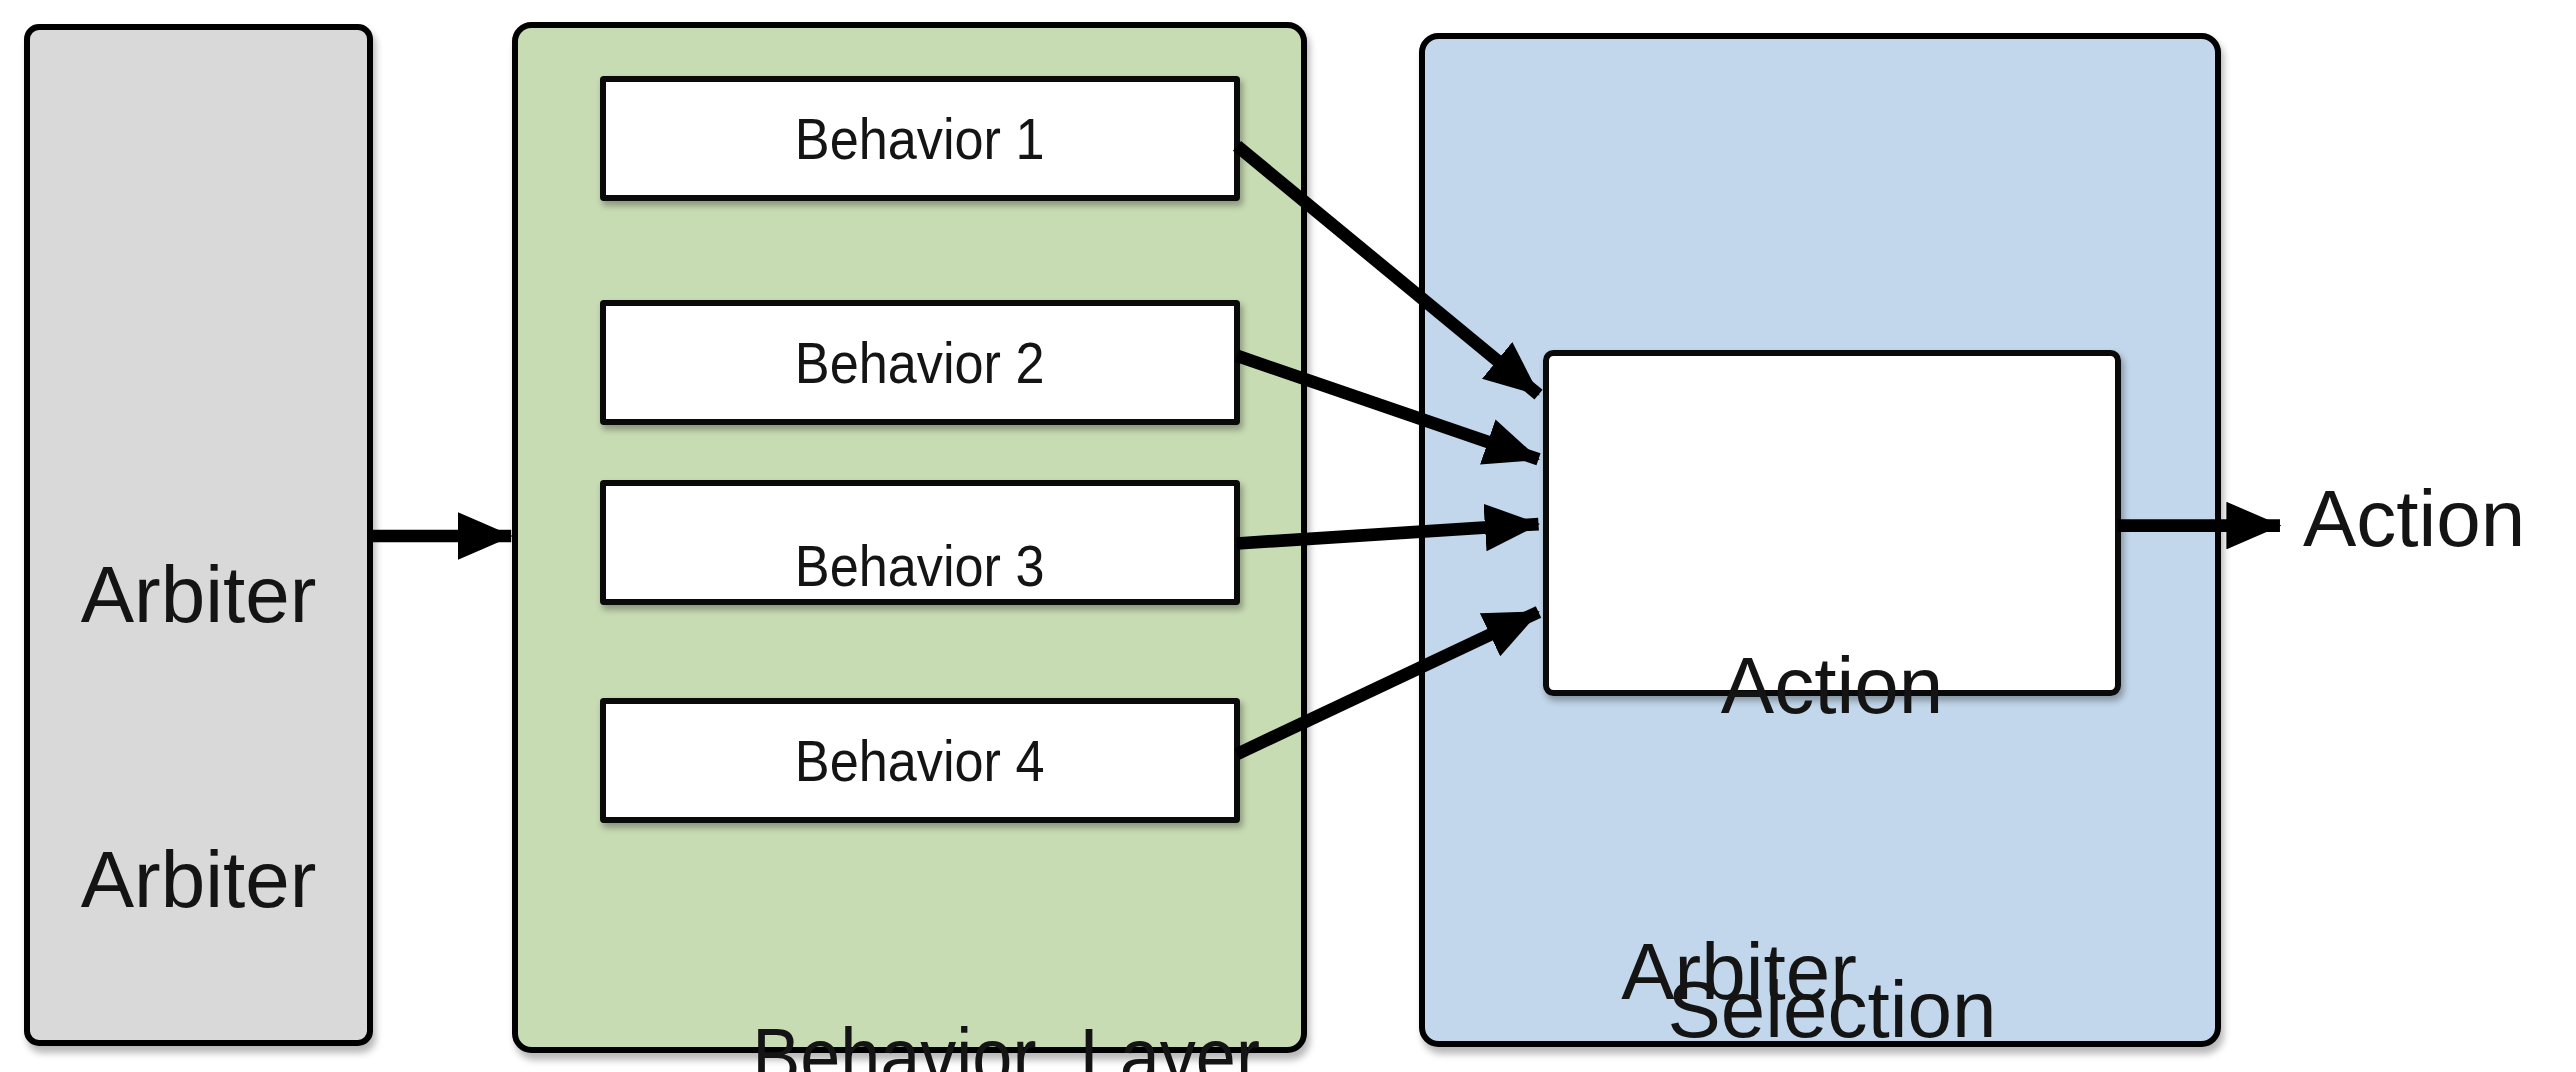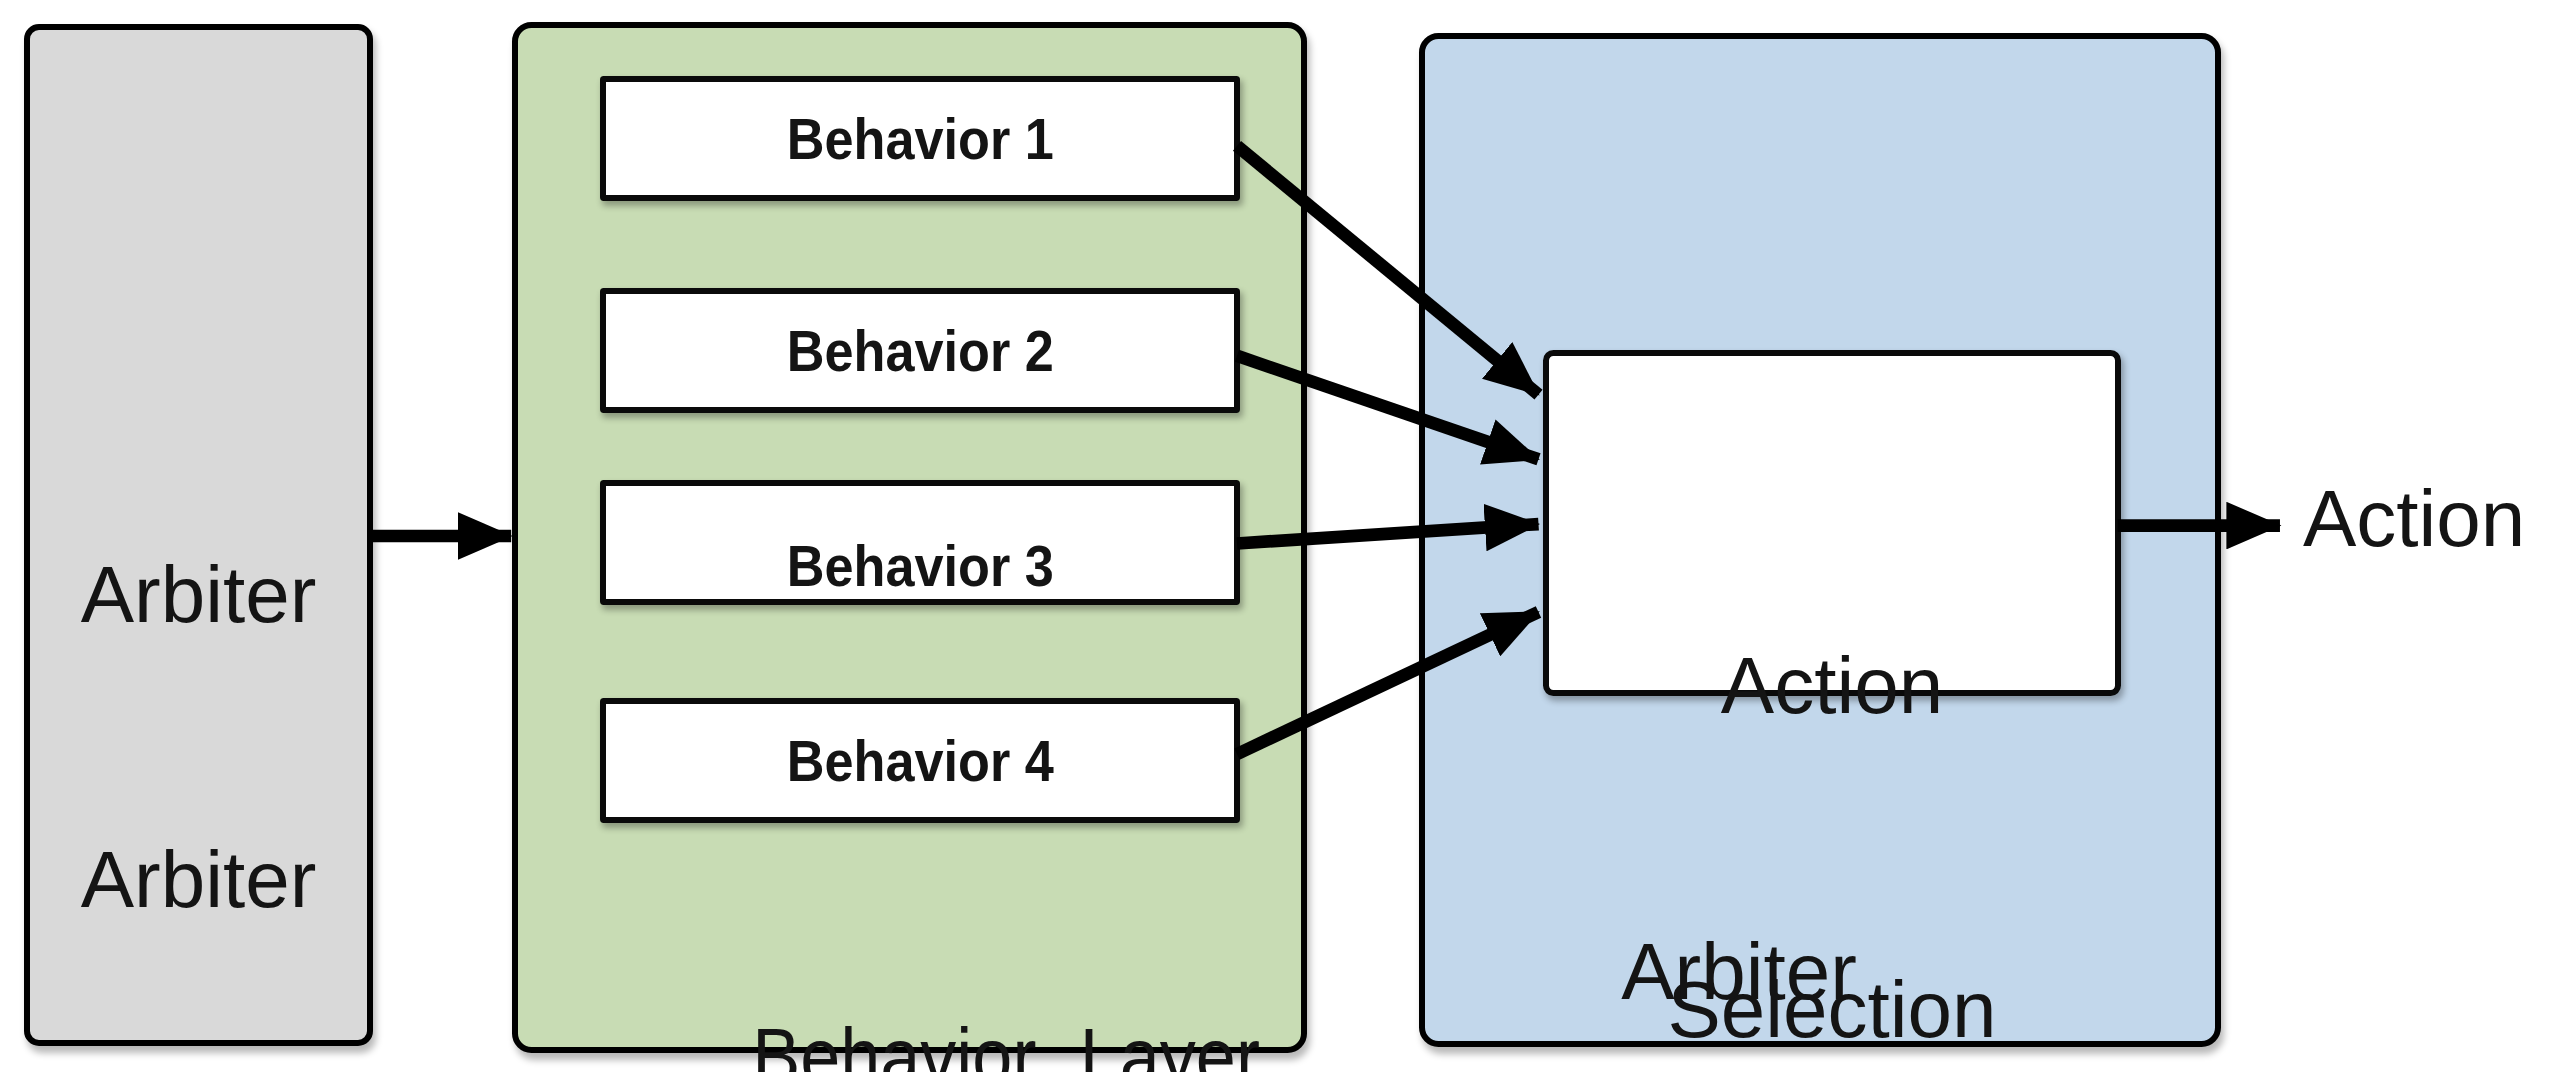--- a/index.html
+++ b/index.html
@@ -42,24 +42,23 @@
     position: absolute;
     box-sizing: border-box;
     left: 600px; width: 640px; height: 125px;
     background: #ffffff;
     border: 6px solid #0a0a0a;
     border-radius: 3.7px;
     box-shadow: 2.2px 4.5px 6px rgba(0,0,0,0.30);
     display: flex;
     align-items: center;
     justify-content: center;
-    font-weight: bold;
   }
   #behavior-box-1 { top: 76px; }
-  #behavior-box-2 { top: 288px; }
+  #behavior-box-2 { top: 300px; }
   #behavior-box-3 { top: 480px; align-items: flex-end; }
   #behavior-box-4 { top: 698px; }
   #action-selection-box {
     left: 1543px; top: 350px; width: 578px; height: 346px;
     background: #ffffff;
     border: 6px solid #0a0a0a;
     border-radius: 10.4px;
     box-shadow: 2.2px 4.5px 6px rgba(0,0,0,0.30);
   }
   .label {

